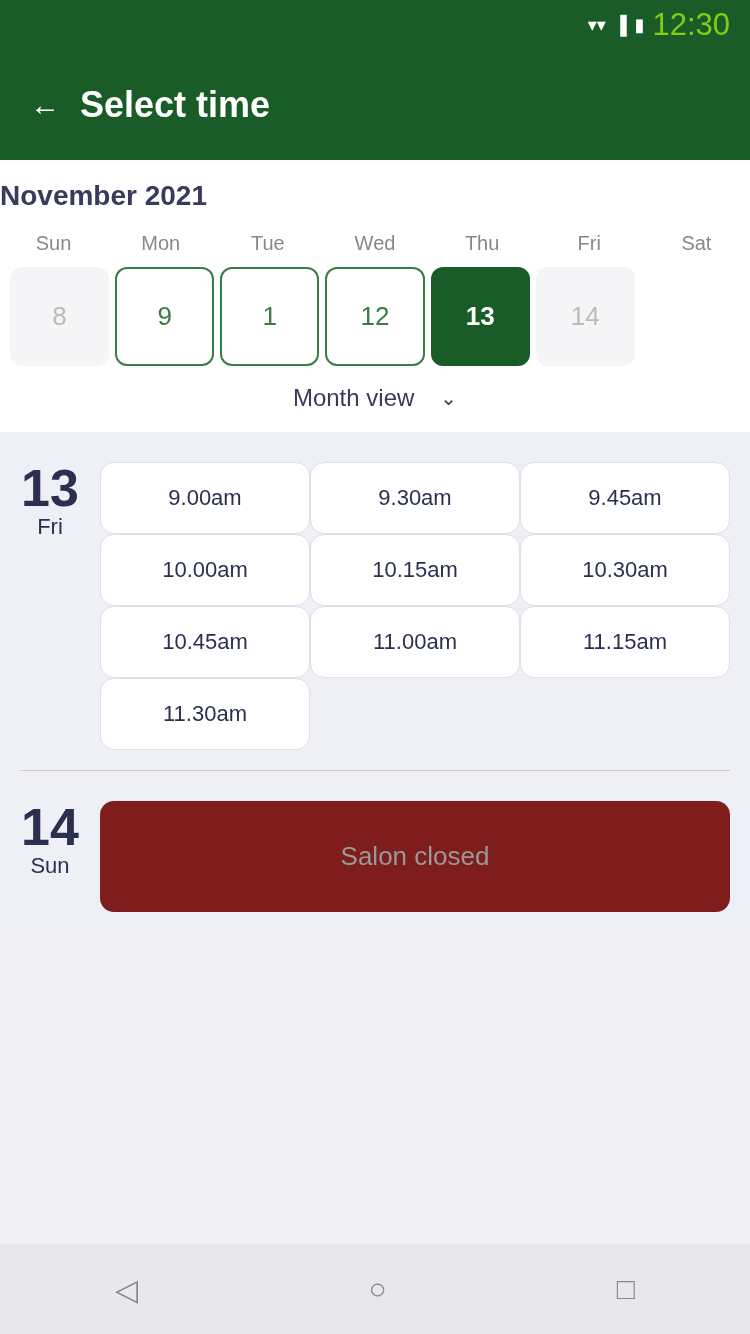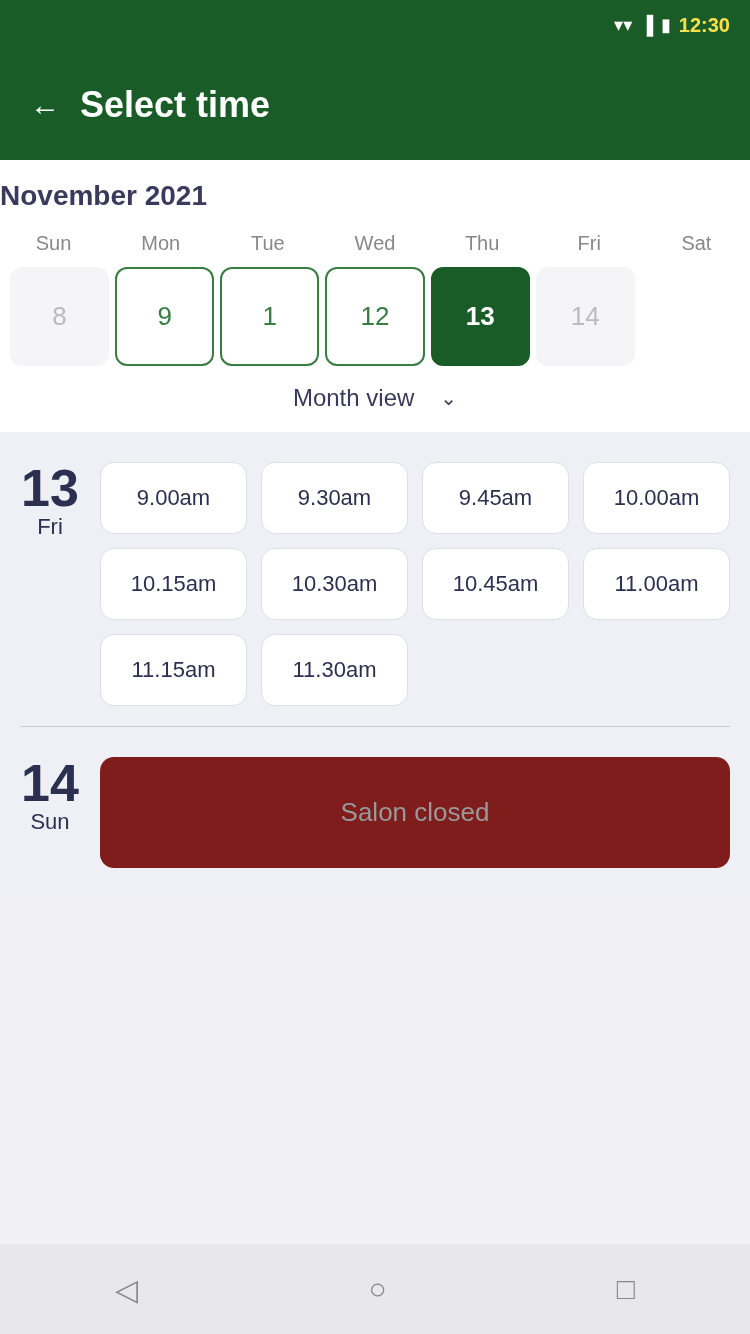--- a/index.html
+++ b/index.html
@@ -21,23 +21,23 @@
       justify-content: flex-end;
       padding: 0 20px;
       gap: 10px;
     }
     .status-icons {
       display: flex;
       align-items: center;
       gap: 8px;
     }
     .status-time {
-      color: #fde047;
-      font-size: 20px;
-      font-weight: 700;
+      color: #84cc16;
+      font-size: 31px;
+      font-weight: 400;
     }
     .wifi-icon, .signal-icon, .battery-icon {
       color: white;
       font-size: 18px;
     }
 
     
     .header {
       background: #1a5c28;
       height: 110px;
@@ -151,22 +151,21 @@
       color: #2b3050;
       line-height: 1;
     }
     .date-day {
       font-size: 22px;
       color: #2b3050;
       font-weight: 400;
     }
     .time-grid {
       display: grid;
-      grid-template-columns: repeat(4, 1fr);
-      gap: 14px;
+      grid-template-columns: repeat(3, 1fr);
       flex: 1;
     }
     .time-slot {
       background: white;
       border-radius: 14px;
       padding: 22px 10px;
       text-align: center;
       font-size: 22px;
       color: #2b3050;
       cursor: pointer;

